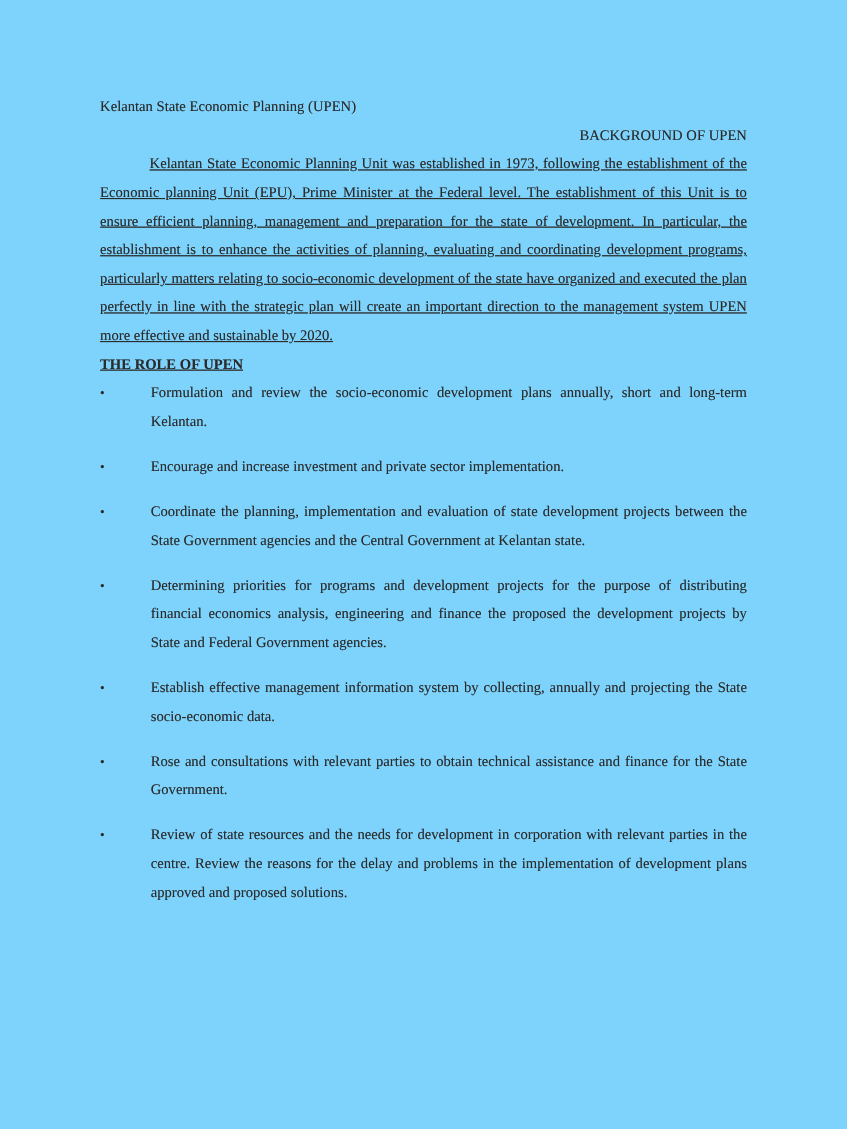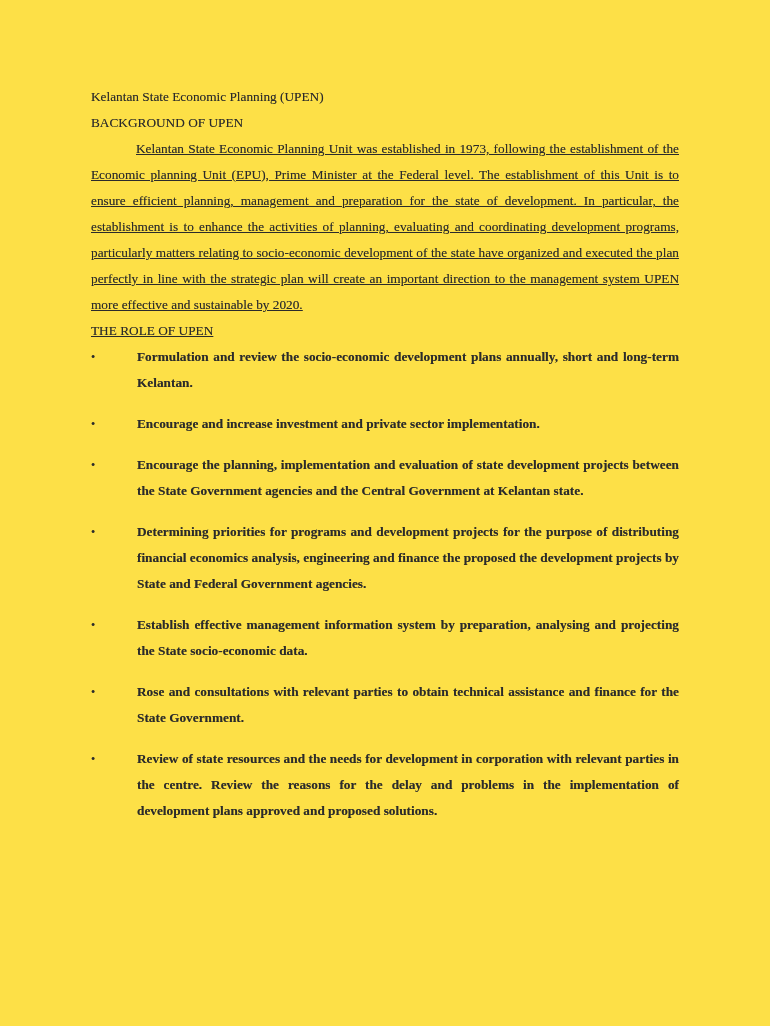--- a/index.html
+++ b/index.html
@@ -1,56 +1,55 @@
 <!DOCTYPE html>
 <html><head>
 <meta charset="utf-8">
 <style>
   html, body { margin: 0; padding: 0; background: #ffffff; }
   .page {
     position: relative;
     width: 770px;
     height: 1026px;
-    background: #fde047;
+    background: #7dd3fc;
     box-sizing: border-box;
     padding: 84px 91px 0 91px;
     font-family: "Liberation Serif", "DejaVu Serif", serif;
     font-size: 13.3px;
     line-height: 26px;
     color: #2b2b2b;
     text-shadow: 0 0 0.6px rgba(43,43,43,0.45);
     overflow: hidden;
   }
   .page p { margin: 0; }
   .doc-title { margin-bottom: 12px; }
-  .doc-heading { margin-bottom: 12px; }
+  .doc-heading { margin-bottom: 12px; text-align: right; }
   .doc-para {
     text-align: justify;
     text-indent: 45px;
     margin-bottom: 14px;
     text-decoration: underline;
   }
   .roles-heading { margin-bottom: 14px; }
   .roles-heading .hd {
-    font-weight: normal;
+    font-weight: bold;
     text-decoration: underline;
   }
   .bullet-item {
     display: flex;
     margin-bottom: 15px;
   }
   .bullet-marker {
     flex: 0 0 46px;
     width: 46px;
     font-size: 12px;
   }
   .bullet-text {
     flex: 1;
     text-align: justify;
-    font-weight: bold;
   }
 </style>
 </head>
 <body>
 
 <div class="page">
 
   <p class="doc-title">Kelantan State Economic Planning (UPEN)</p>
 
   <p class="doc-heading">BACKGROUND OF UPEN</p>
@@ -66,31 +65,31 @@
       <span class="bullet-text">Formulation and review the socio-economic development plans annually, short and long-term Kelantan.</span>
     </div>
 
     <div class="bullet-item">
       <span class="bullet-marker">•</span>
       <span class="bullet-text">Encourage and increase investment and private sector implementation.</span>
     </div>
 
     <div class="bullet-item">
       <span class="bullet-marker">•</span>
-      <span class="bullet-text">Encourage the planning, implementation and evaluation of state development projects between the State Government agencies and the Central Government at Kelantan state.</span>
+      <span class="bullet-text">Coordinate the planning, implementation and evaluation of state development projects between the State Government agencies and the Central Government at Kelantan state.</span>
     </div>
 
     <div class="bullet-item">
       <span class="bullet-marker">•</span>
       <span class="bullet-text">Determining priorities for programs and development projects for the purpose of distributing financial economics analysis, engineering and finance the proposed the development projects by State and Federal Government agencies.</span>
     </div>
 
     <div class="bullet-item">
       <span class="bullet-marker">•</span>
-      <span class="bullet-text">Establish effective management information system by preparation, analysing and projecting the State socio-economic data.</span>
+      <span class="bullet-text">Establish effective management information system by collecting, annually and projecting the State socio-economic data.</span>
     </div>
 
     <div class="bullet-item">
       <span class="bullet-marker">•</span>
       <span class="bullet-text">Rose and consultations with relevant parties to obtain technical assistance and finance for the State Government.</span>
     </div>
 
     <div class="bullet-item">
       <span class="bullet-marker">•</span>
       <span class="bullet-text">Review of state resources and the needs for development in corporation with relevant parties in the centre. Review the reasons for the delay and problems in the implementation of development plans approved and proposed solutions.</span>

